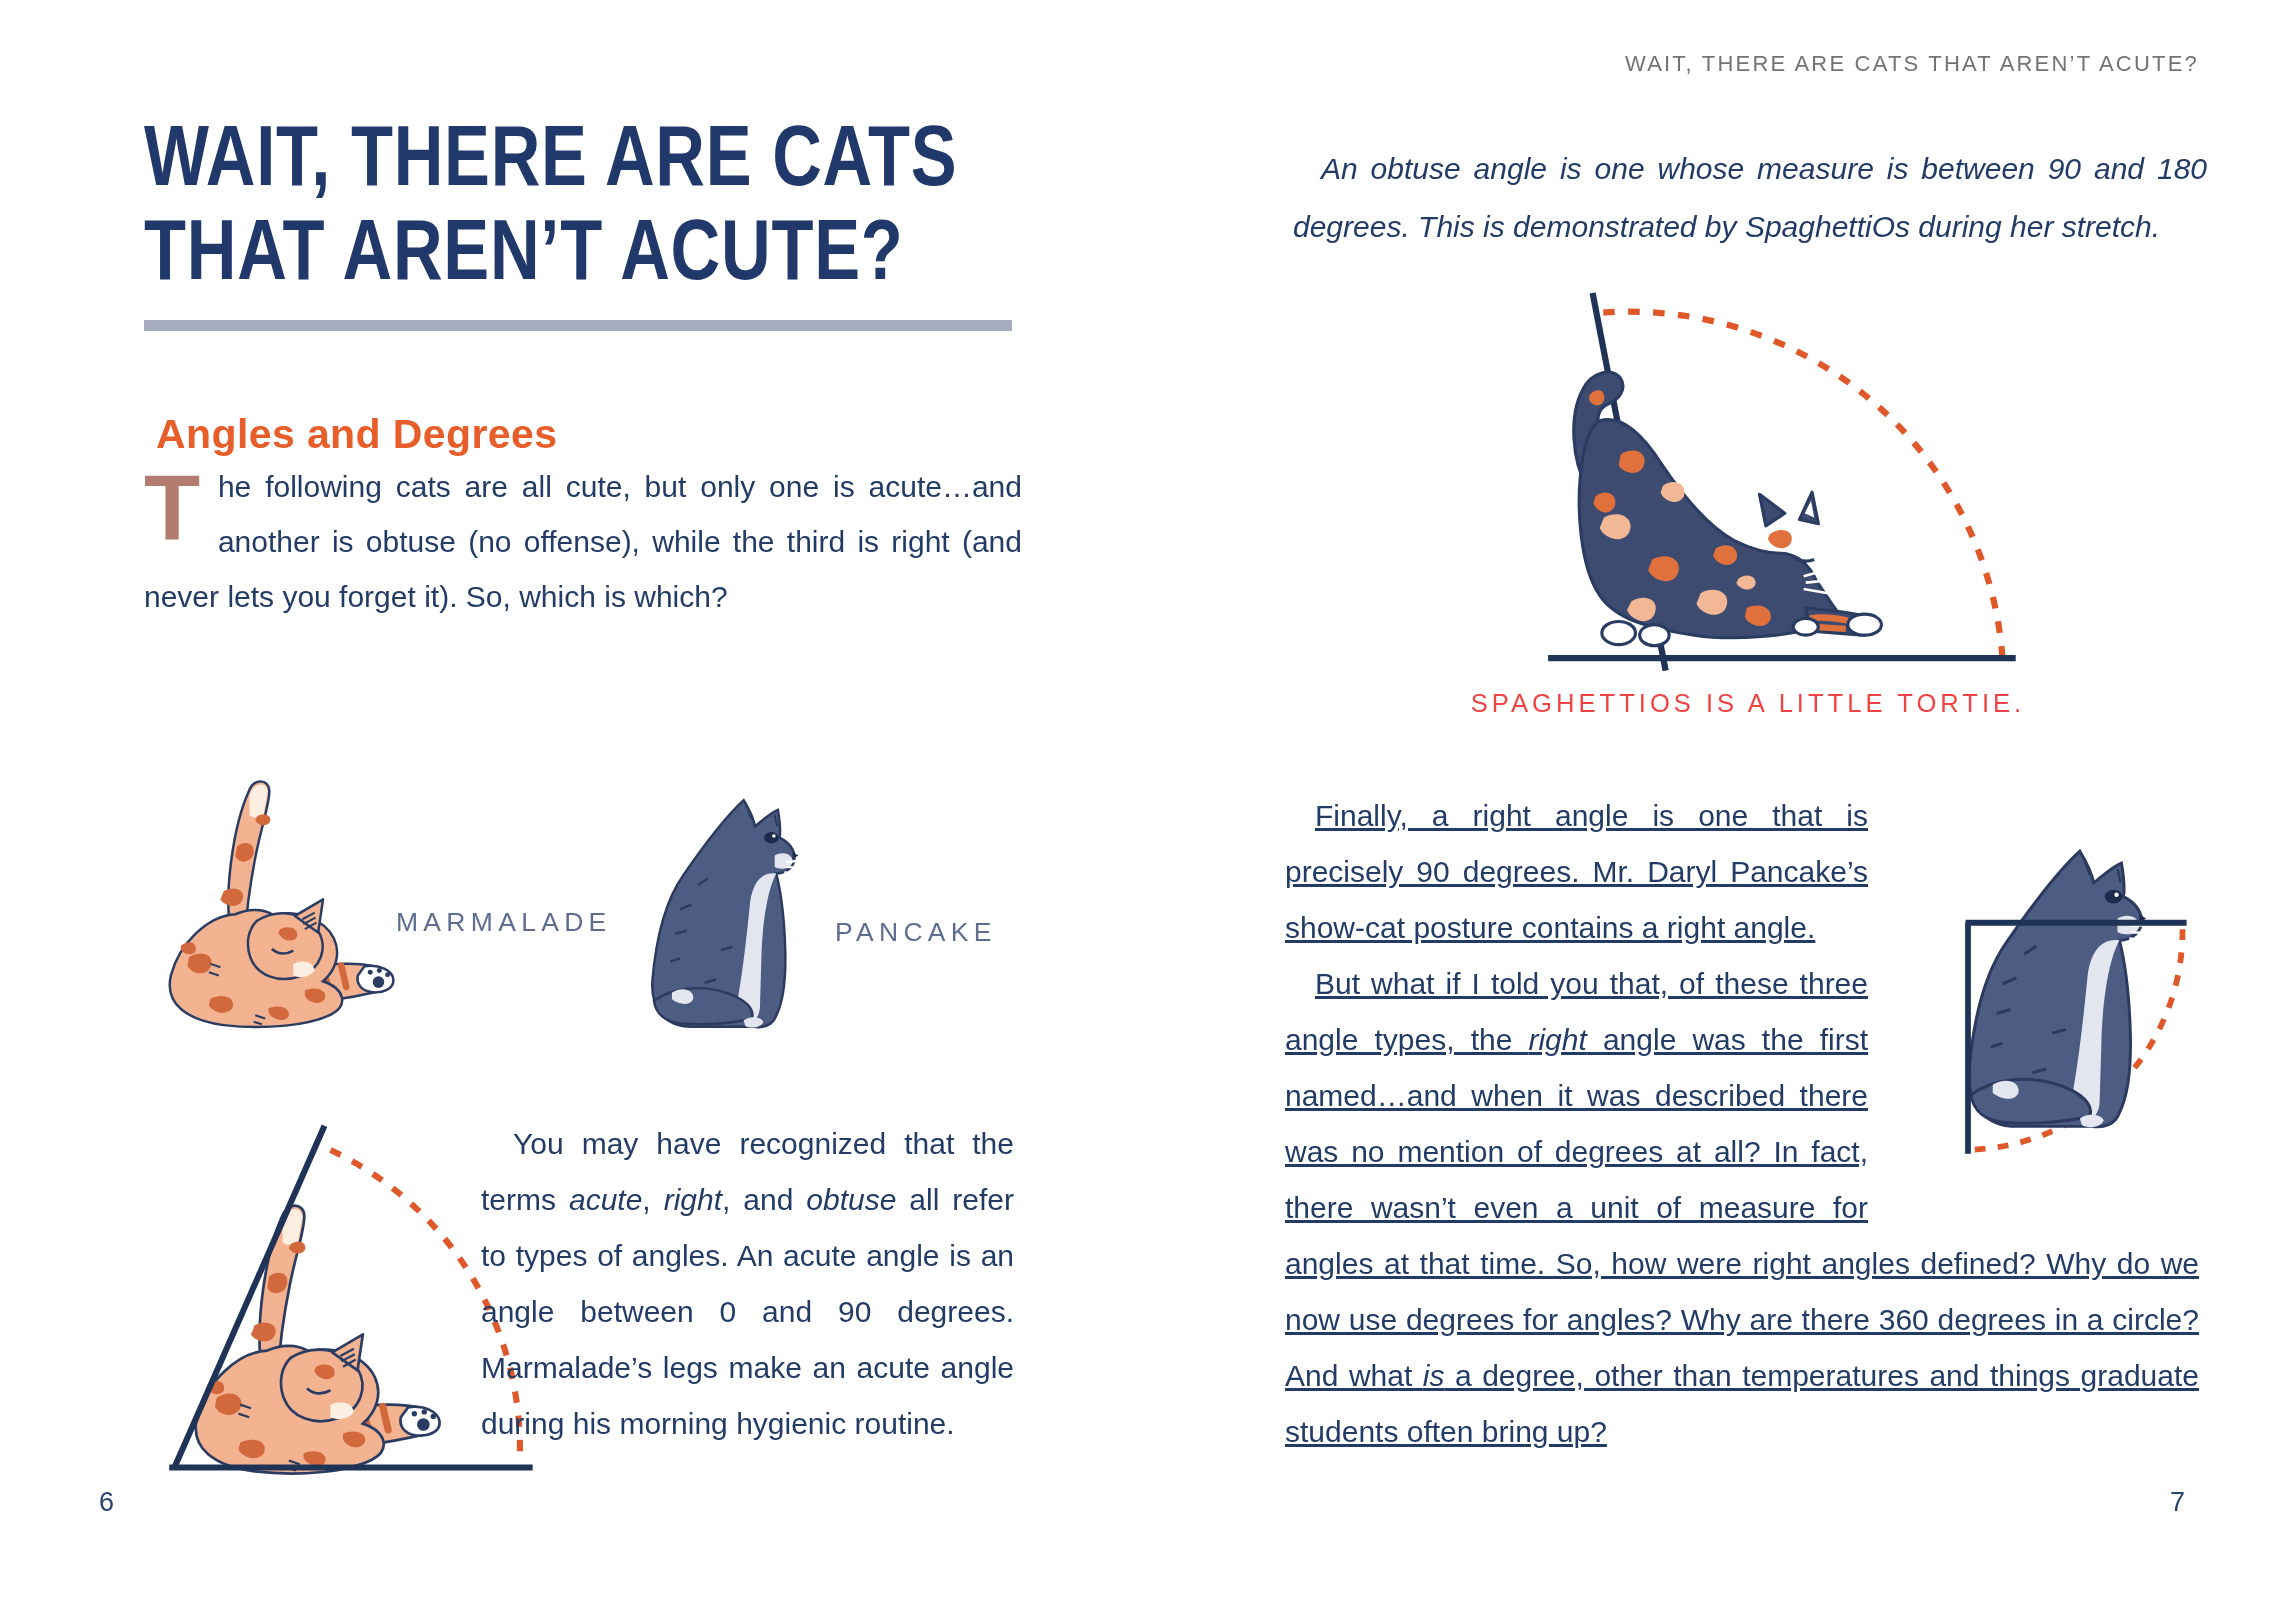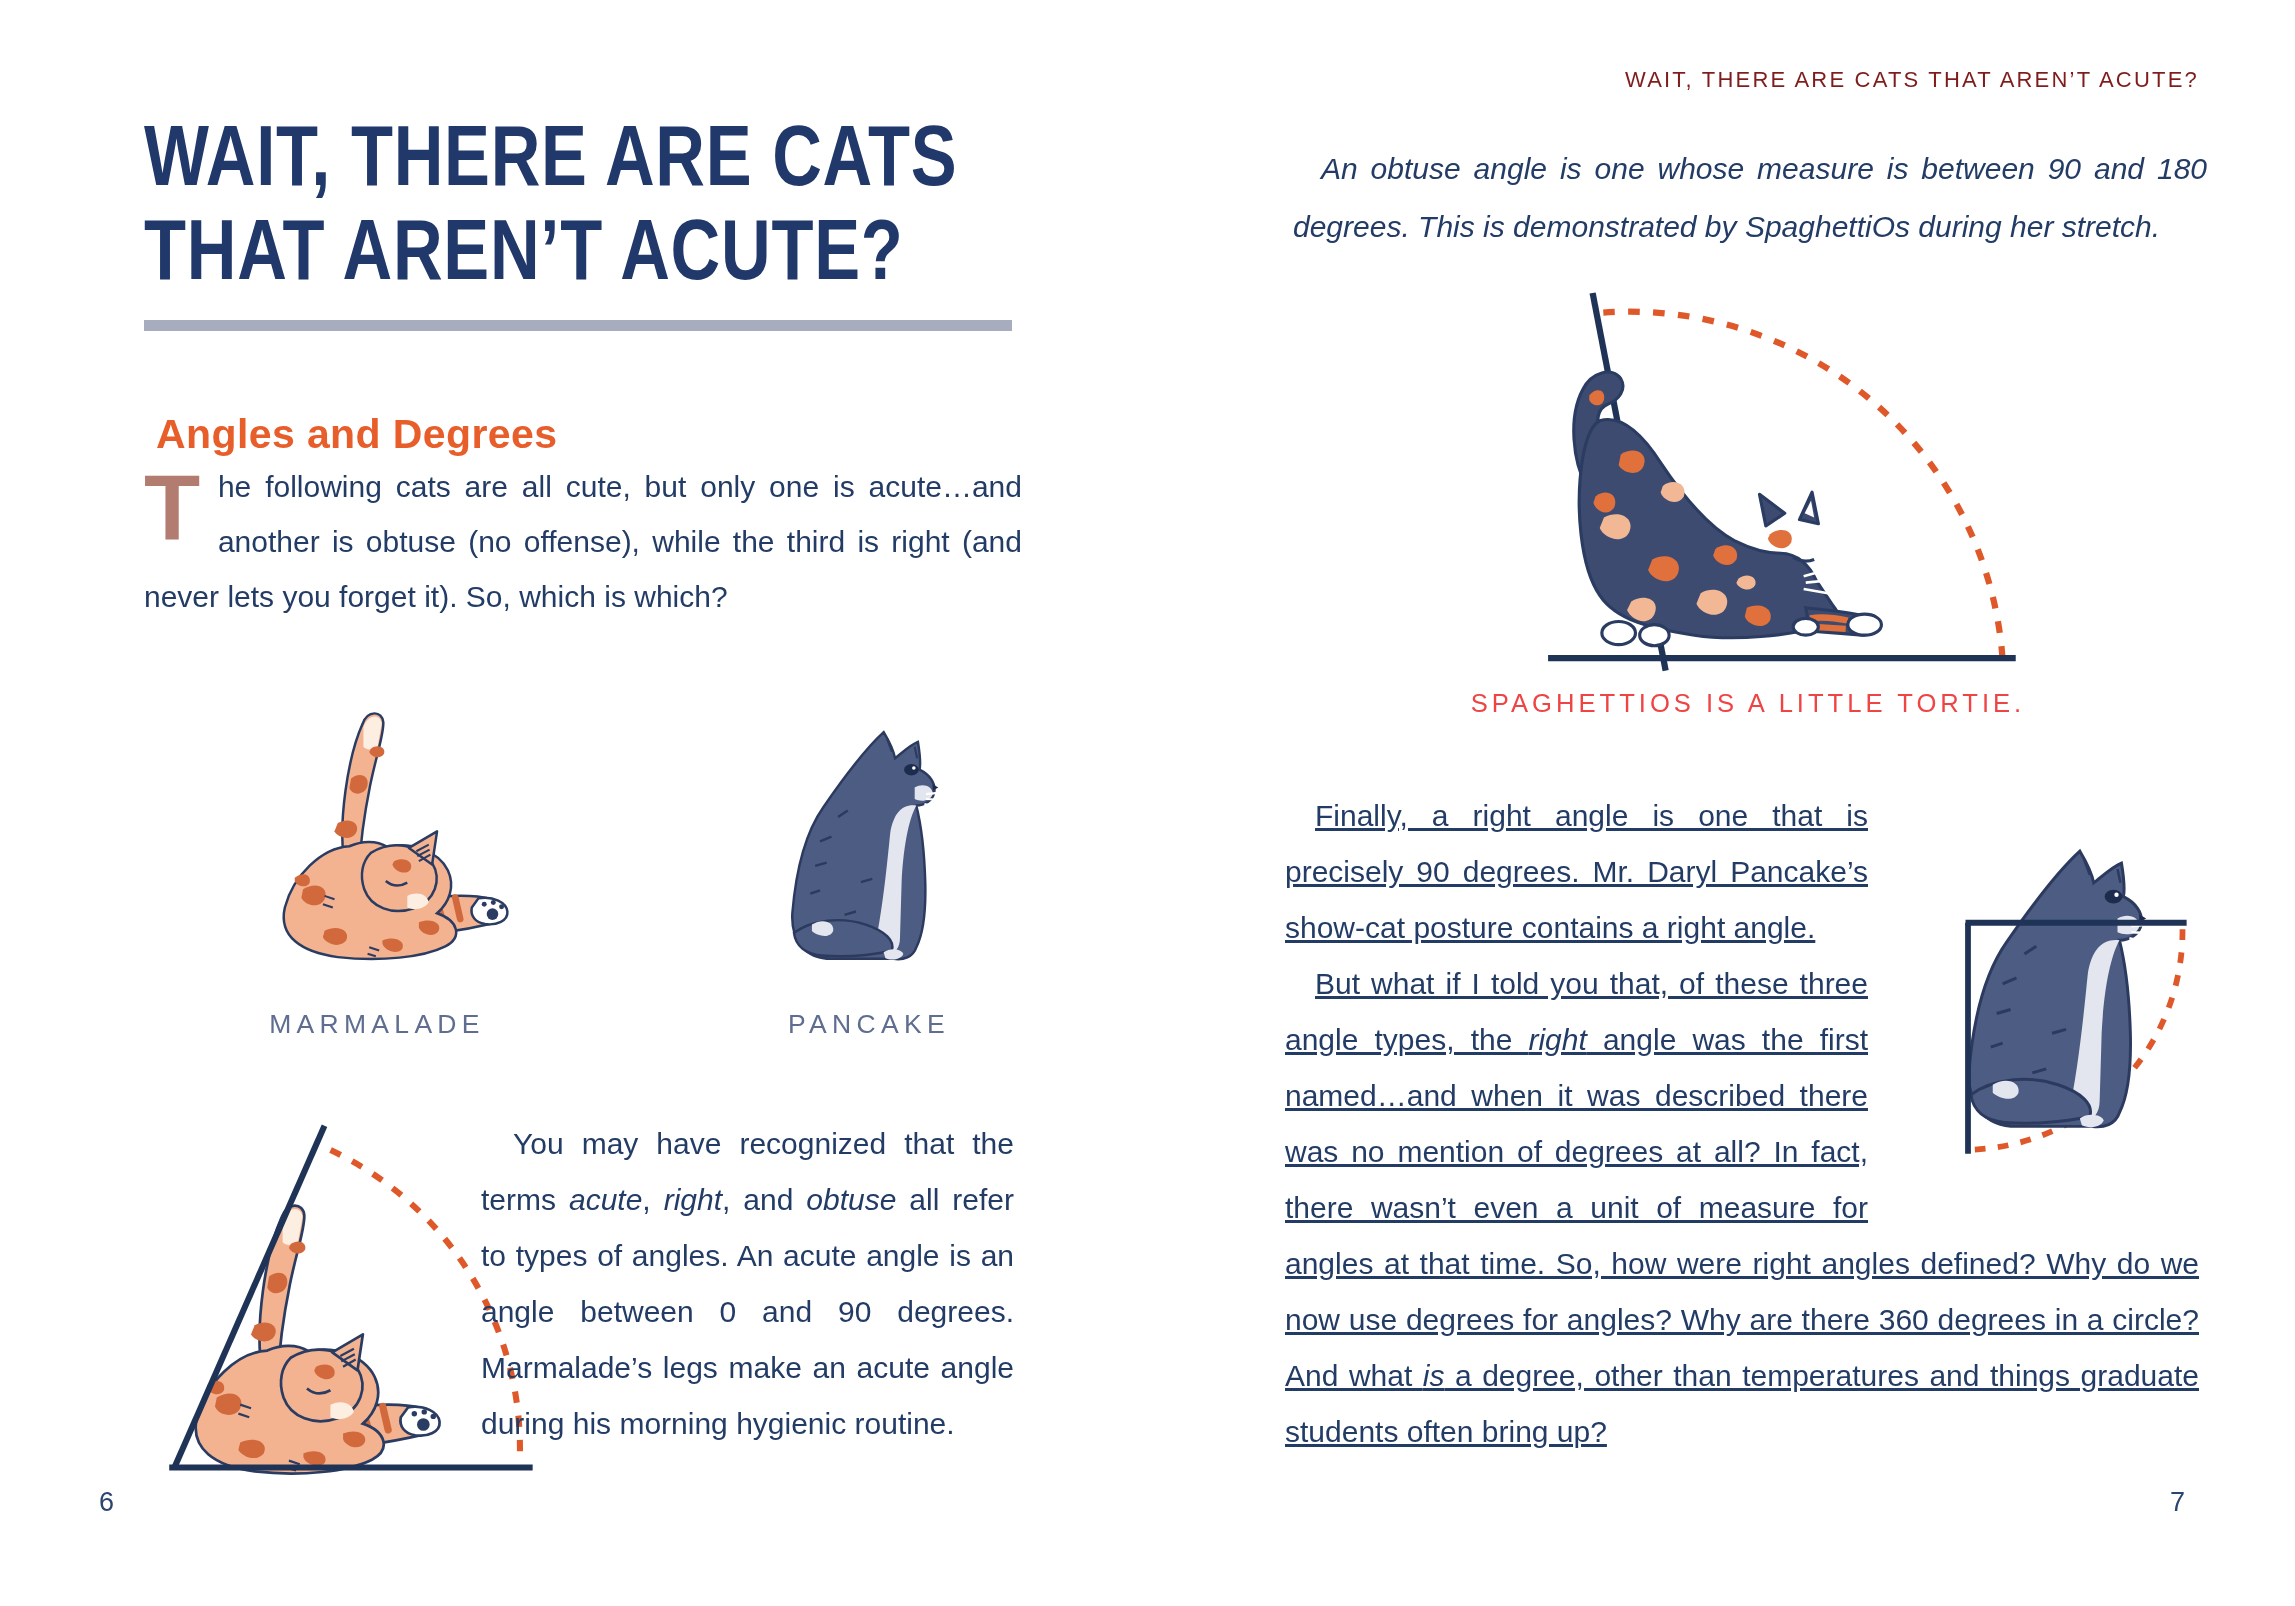--- a/index.html
+++ b/index.html
@@ -24,35 +24,35 @@
     left:144px;top:459px;width:878px;margin:0;
     font-size:30px;line-height:55px;text-align:justify;
   }
   .dropcap{
     float:left;font-size:92px;line-height:81px;font-weight:bold;color:#b27d70;
     margin:8.8px 17.7px 0 0;
   }
   #cat-row{
     left:131px;top:729px;width:984px;height:311px;display:flex;align-items:flex-end;
   }
-  .cat-cell{flex:1;display:flex;flex-direction:column;align-items:center;}
+  .cat-cell{flex:1;display:flex;flex-direction:row;align-items:center;}
   .cat-label{
     margin-top:37px;font-size:26.5px;letter-spacing:5.3px;color:#5e6d90;white-space:nowrap;
   }
   #acute-figure{left:138px;top:1111px;width:399px;height:380px;}
   #acute-para{
     left:481px;top:1116px;width:533px;margin:0;
     font-size:30px;line-height:56px;text-align:justify;text-indent:32px;
   }
   #page-num-left{left:99px;top:1487px;font-size:27px;color:#2c4470;}
 
   
   #running-header{
-    left:1285px;top:67px;width:914px;text-align:right;
-    font-size:22px;letter-spacing:2.2px;color:#7f1d1d;white-space:nowrap;
+    left:1285px;top:51px;width:914px;text-align:right;
+    font-size:22px;letter-spacing:2.2px;color:#737373;white-space:nowrap;
   }
   #obtuse-para{
     left:1285px;top:132px;width:914px;margin:8px;
     font-size:30px;line-height:58px;text-align:justify;text-indent:28px;font-style:italic;
   }
   #obtuse-figure{left:1459px;top:275px;width:579px;height:403px;}
   #obtuse-caption{
     left:1373px;top:689px;width:750px;text-align:center;
     font-size:25.6px;letter-spacing:4px;color:#ef4444;white-space:nowrap;
   }

